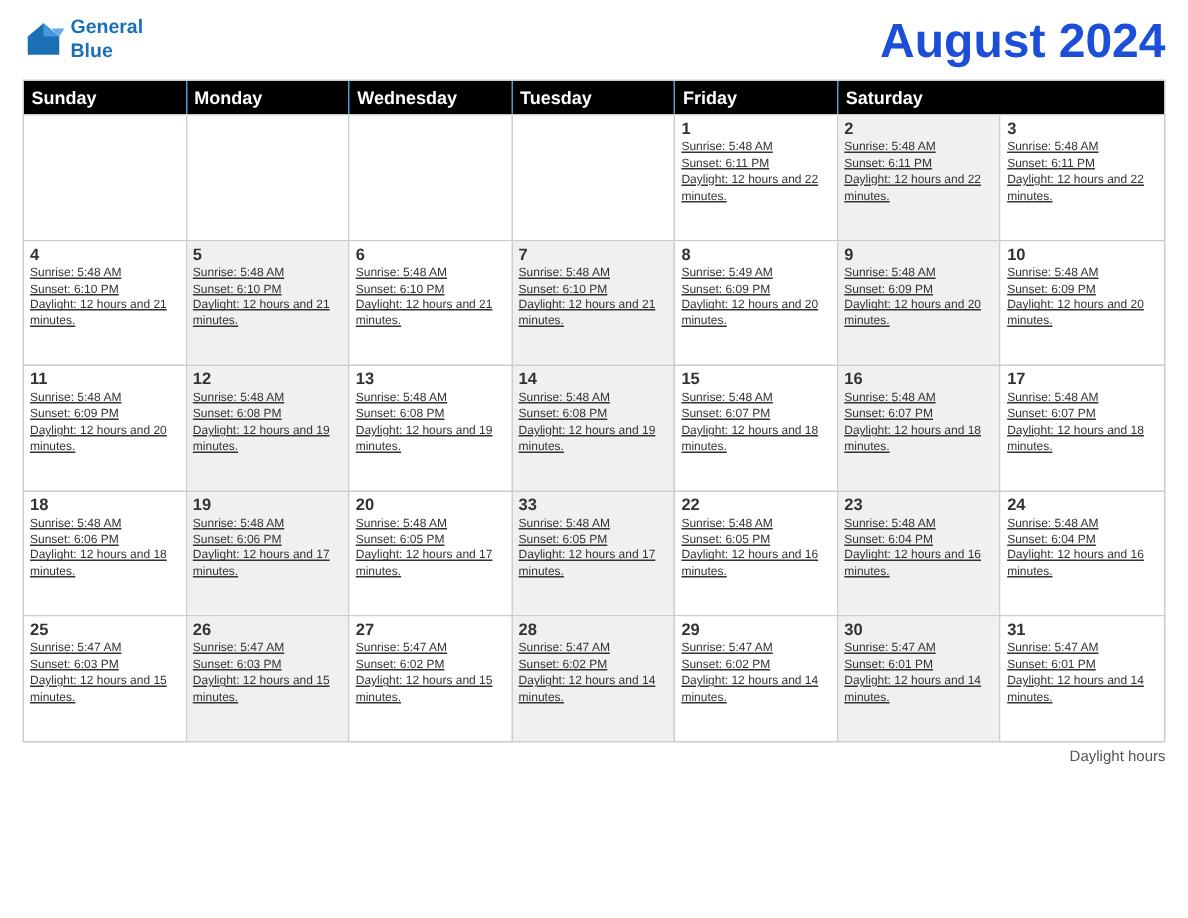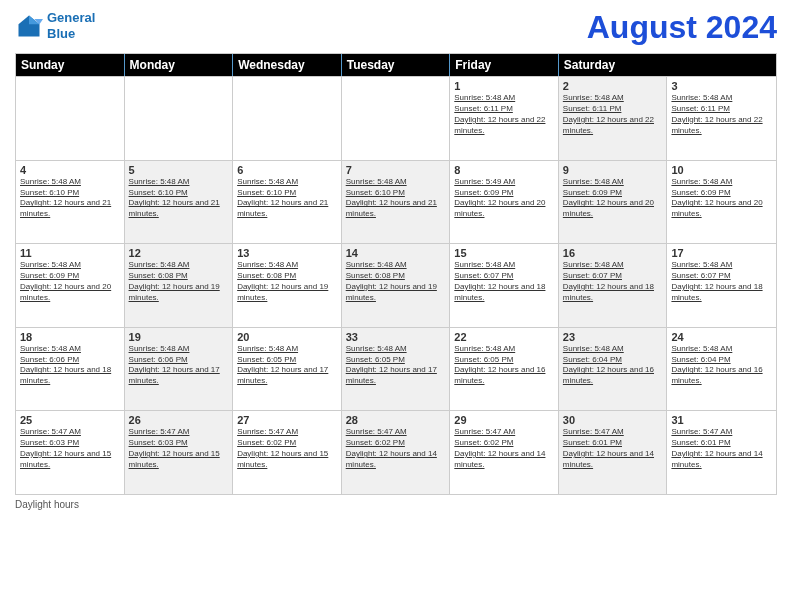--- a/index.html
+++ b/index.html
@@ -106,21 +106,21 @@
     .cell-text {
       font-size: 8px;
       line-height: 1.35;
       color: #333;
       text-decoration: underline;
     }
     .footer-note {
       font-size: 10px;
       color: #555;
       margin-top: 4px;
-      text-align: left;
+      text-align: right;
     }
   </style>
 </head>
 <body>
 
 <div class="page">
   <div class="header">
     <div class="logo">
       <svg class="logo-icon" viewBox="0 0 32 32">
         <polygon points="16,4 28,14 28,28 4,28 4,14" fill="#1a6fb5"></polygon>

